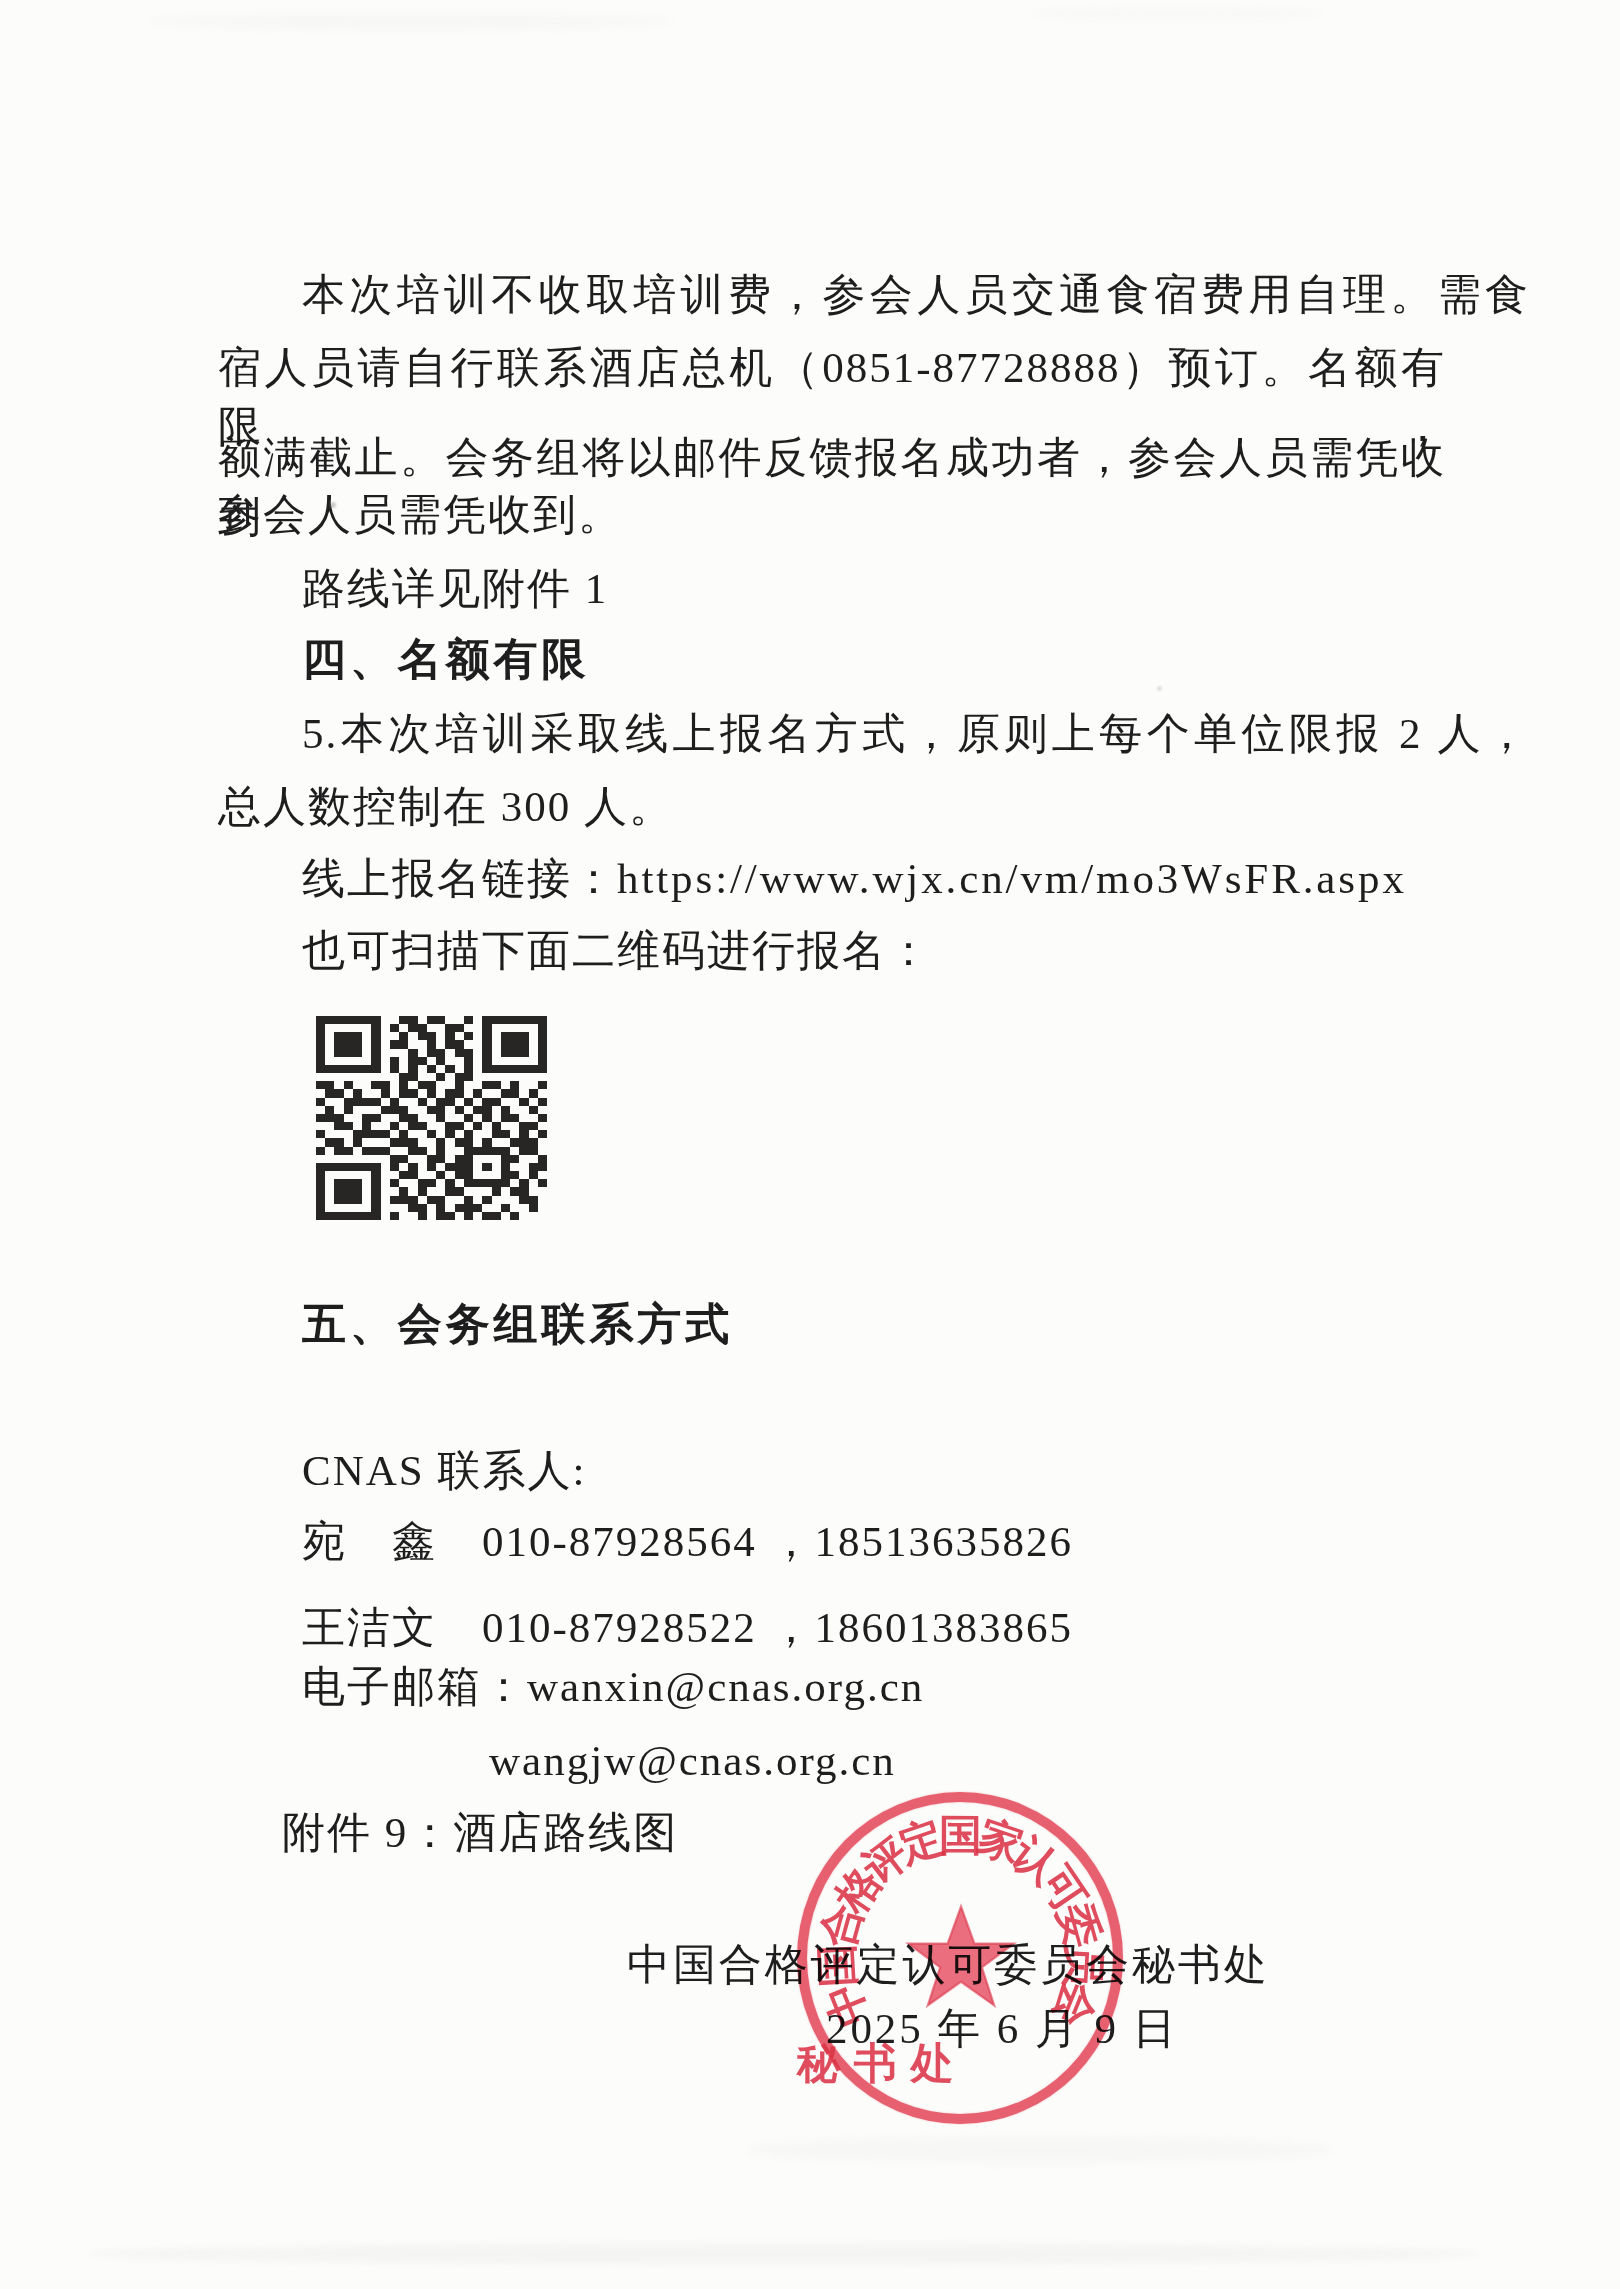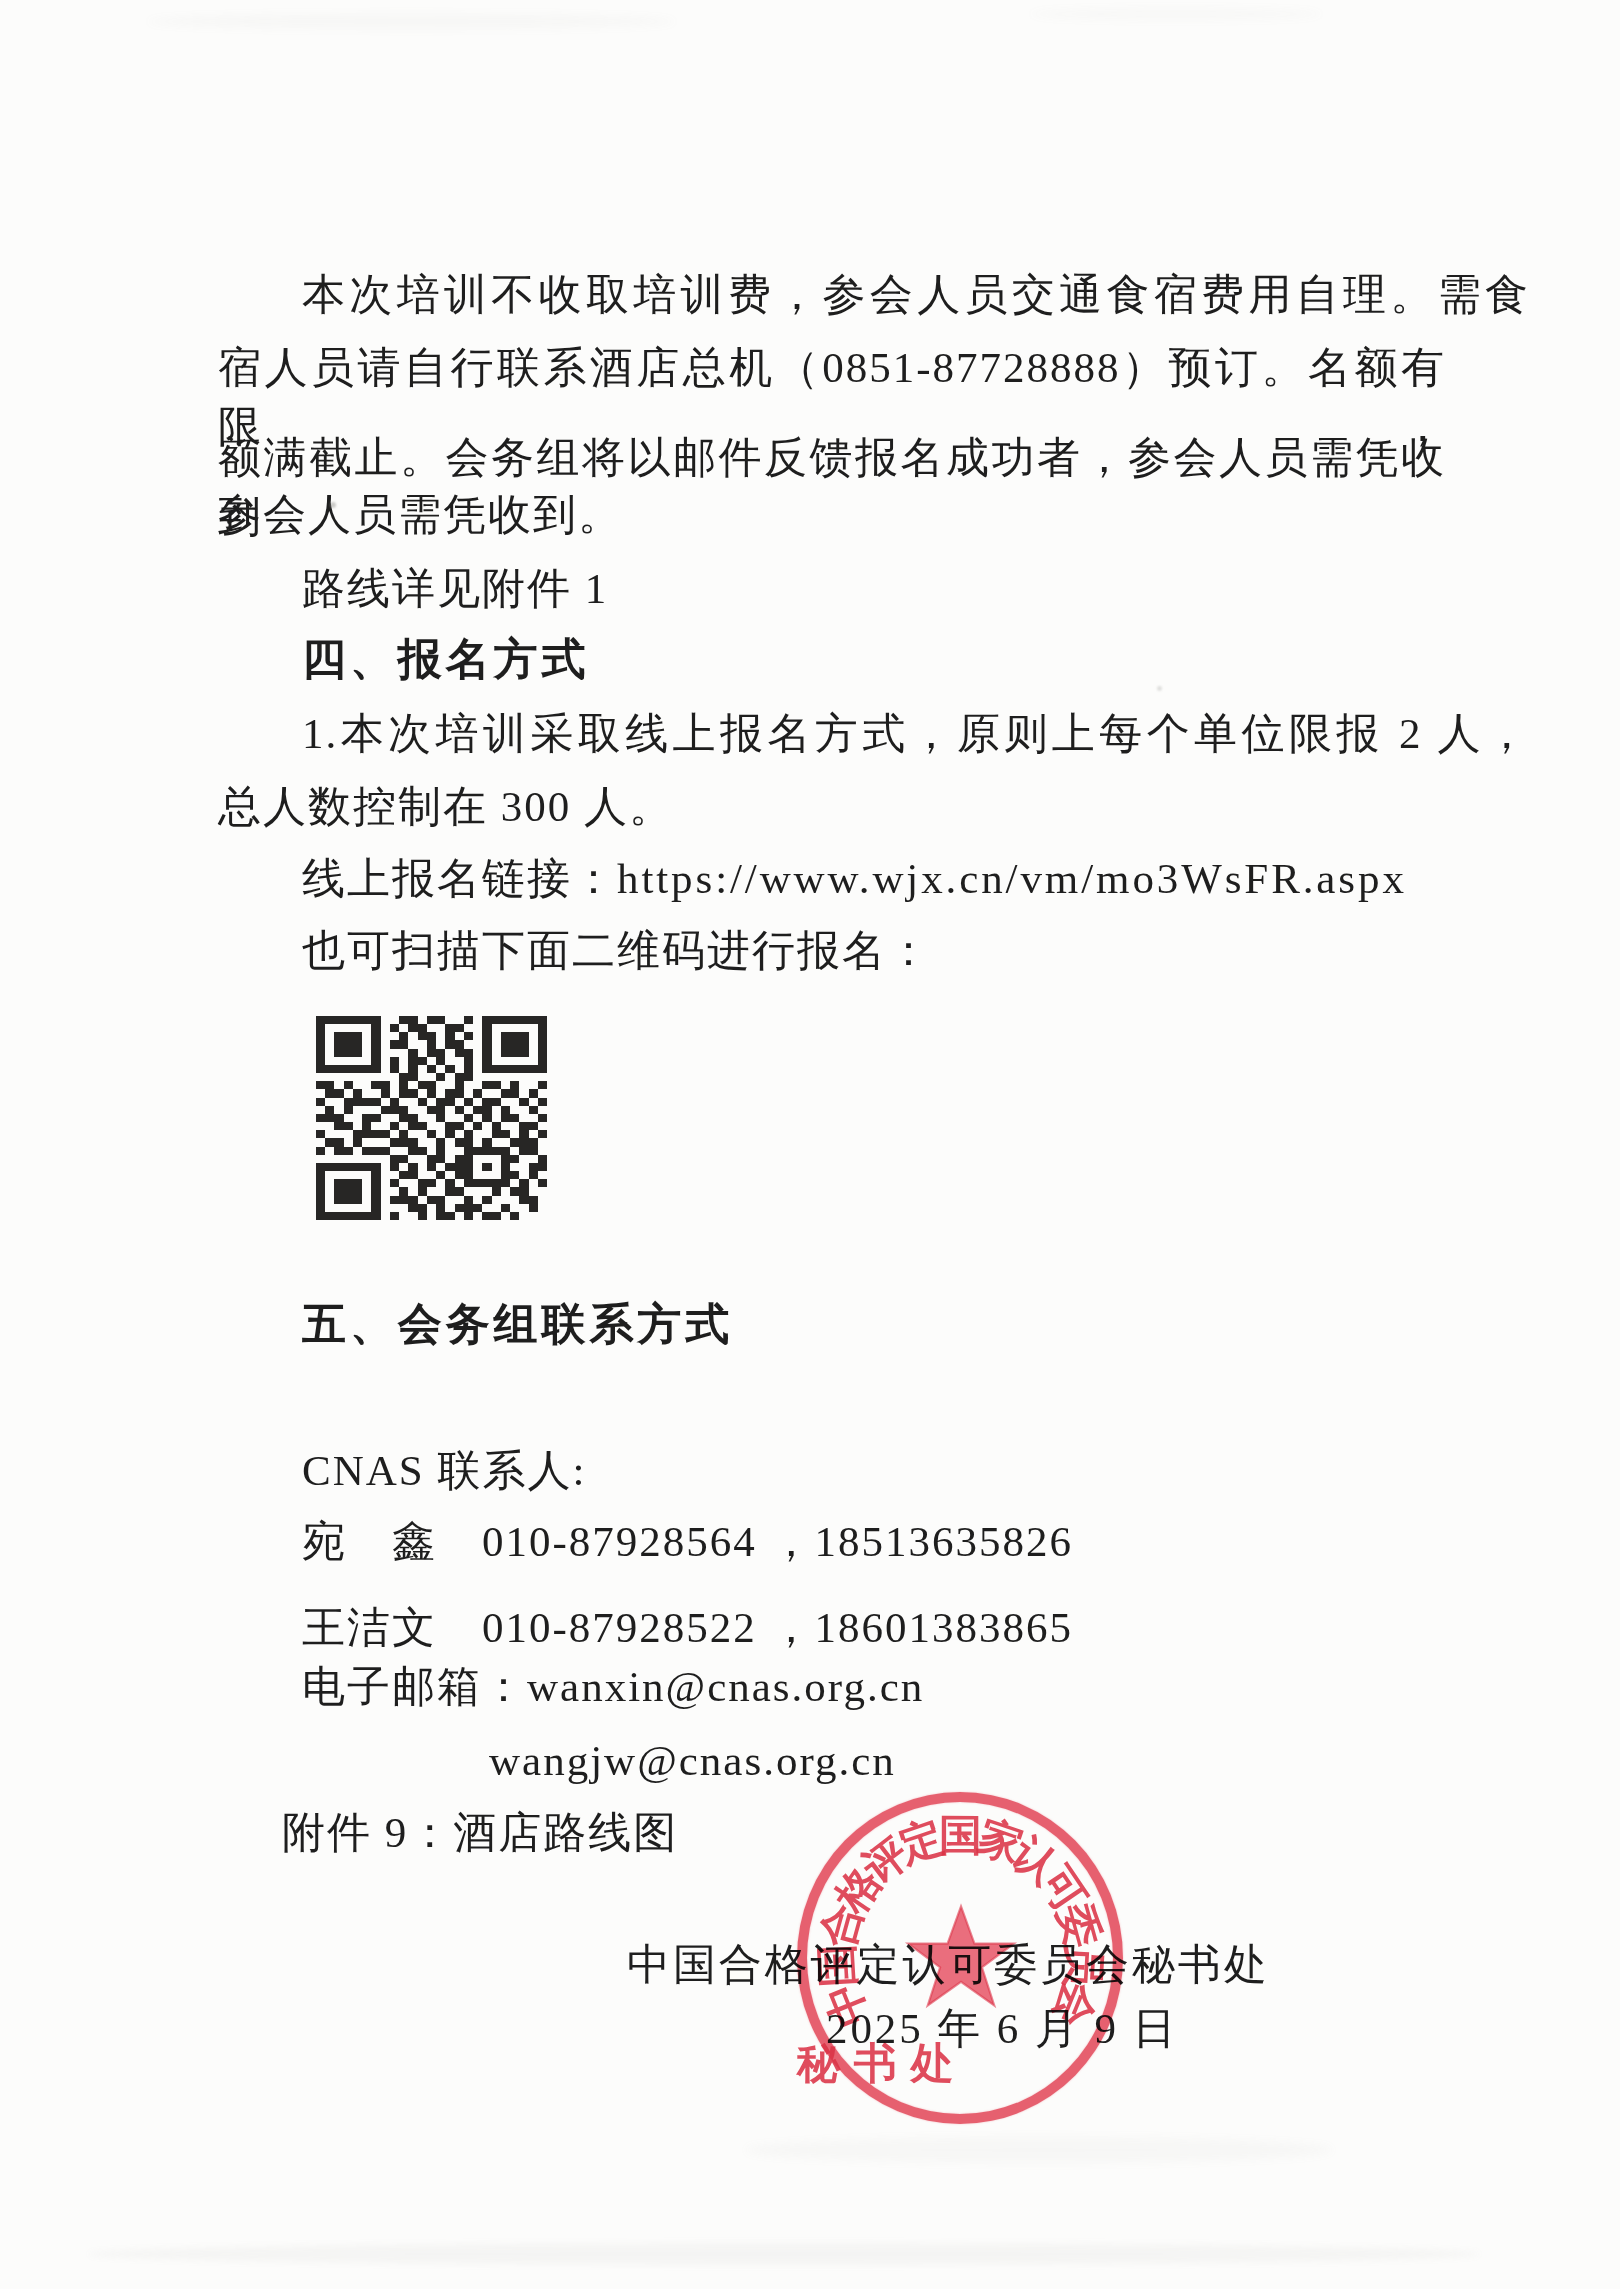--- a/index.html
+++ b/index.html
@@ -84,22 +84,22 @@
 
 <div class="page">
 
   <div class="line jline indent" style="top:265px">本次培训不收取培训费，参会人员交通食宿费用自理。需食</div>
   <div class="line jline" style="top:338px">宿人员请自行联系酒店总机（0851-87728888）预订。名额有限，</div>
   <div class="line jline" style="top:428px">额满截止。会务组将以邮件反馈报名成功者，参会人员需凭收到</div>
   <div class="line" style="top:485px">参会人员需凭收到。</div>
 
   <div class="line indent" style="top:559px">路线详见附件 1</div>
 
-  <div class="line heading indent" style="top:629px">四、报名方式</div>
-  <div class="line jline indent" style="top:704px">1.本次培训采取线上报名方式，原则上每个单位限报 2 人，</div>
+  <div class="line heading indent" style="top:629px">四、名额有限</div>
+  <div class="line jline indent" style="top:704px">5.本次培训采取线上报名方式，原则上每个单位限报 2 人，</div>
   <div class="line" style="top:777px">总人数控制在 300 人。</div>
 
   <div class="line indent" style="top:849px">
     <span>线上报名链接：</span><span class="latin">https://www.wjx.cn/vm/mo3WsFR.aspx</span>
   </div>
 
   <div class="line indent" style="top:921px">也可扫描下面二维码进行报名：</div>
 
   <div class="qr" id="qr">
       <div class="m"></div>

